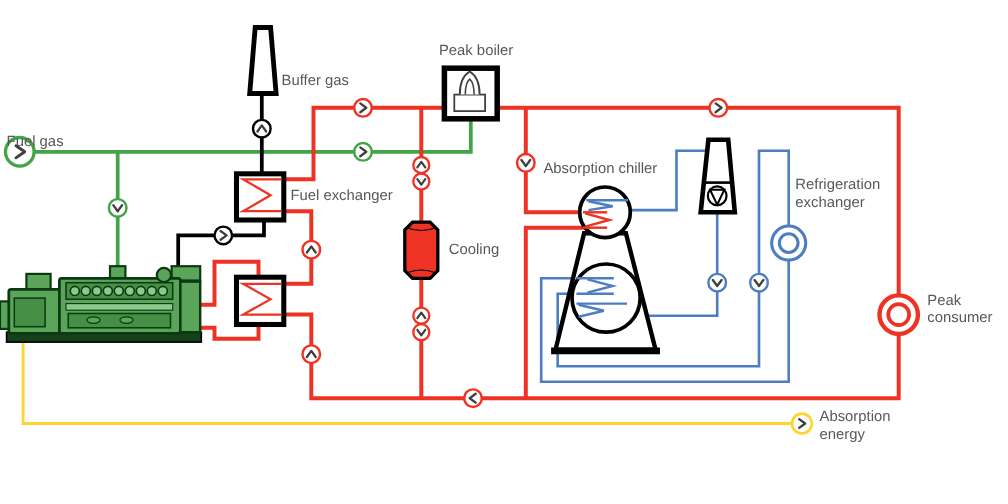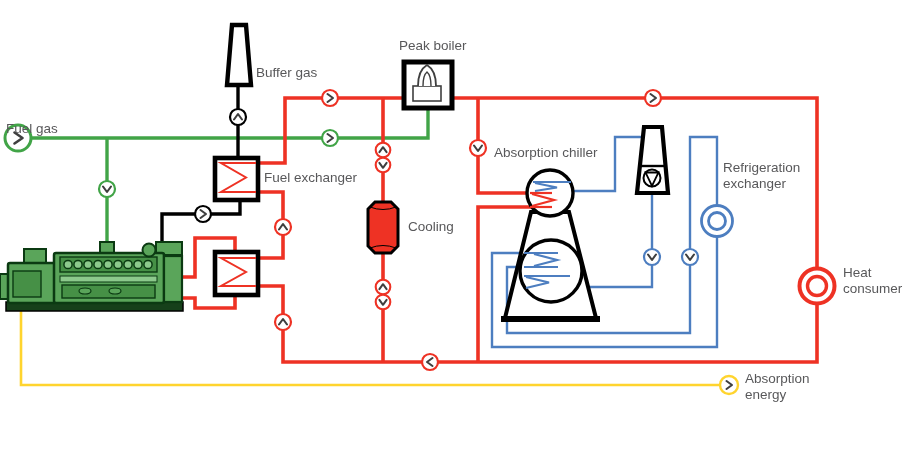--- a/index.html
+++ b/index.html
@@ -212,15 +212,15 @@
   </g>
 </svg>
 
   <div class="label" style="left:6px;top:103px;width:80px;margin-top:18px;">Fuel gas</div>
   <div class="label" style="left:256px;top:65px;width:95px;">Buffer gas</div>
   <div class="label" style="left:399px;top:38px;width:90px;">Peak boiler</div>
   <div class="label" style="left:264px;top:170px;width:120px;">Fuel exchanger</div>
   <div class="label" style="left:408px;top:219px;width:60px;">Cooling</div>
   <div class="label" style="left:494px;top:145px;width:140px;">Absorption chiller</div>
   <div class="label" style="left:723px;top:160px;width:95px;">Refrigeration exchanger</div>
-  <div class="label" style="left:843px;top:265px;width:72px;">Heat consumer</div>
+  <div class="label" style="left:843px;top:265px;width:72px;">Peak consumer</div>
   <div class="label" style="left:745px;top:371px;width:72px;">Absorption energy</div>
 </div>
 
 </body></html>

